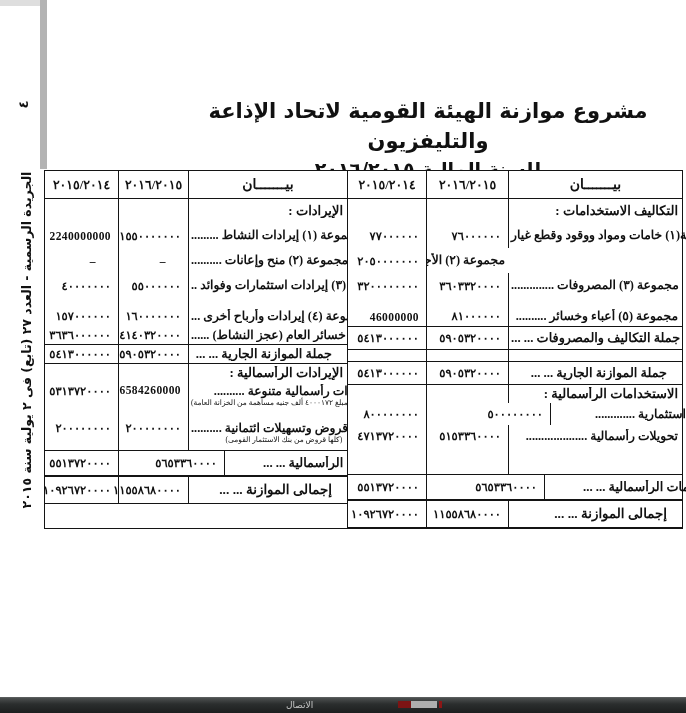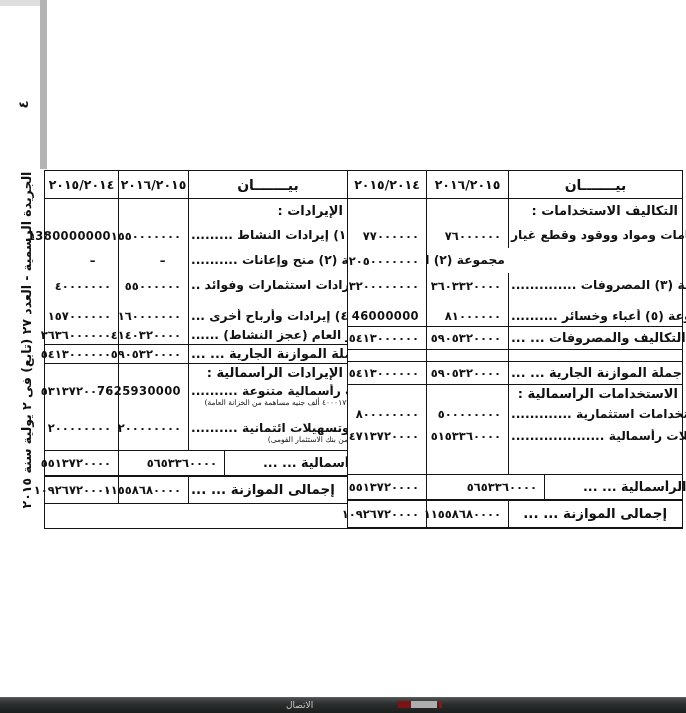--- a/index.html
+++ b/index.html
@@ -12,21 +12,21 @@
   .side-pagenum{position:absolute;left:20px;top:97px;font-size:13px;font-weight:700;
         transform:rotate(-90deg);}
   .side-journal{position:absolute;left:-152px;top:331px;width:360px;height:18px;
         transform:rotate(-90deg);transform-origin:center;direction:rtl;
         font-size:12.5px;font-weight:700;white-space:nowrap;text-align:center;}
   
   .title-wrap{position:absolute;left:170px;top:96px;width:516px;text-align:center;direction:rtl;}
   .title-l1{font-size:21px;font-weight:800;line-height:30px;}
   .title-l2{font-size:19px;font-weight:800;line-height:27px;}
   
-  .tables{position:absolute;left:44px;top:170px;width:636px;display:flex;flex-direction:row;}
+  .tables{position:absolute;left:44px;top:170px;width:636px;display:flex;flex-direction:row;font-family:Liberation Serif, serif;}
   .btable{background:#fff;}
   .revenues{width:302px;border:1.8px solid #141414;border-right:none;--c1:74px;--c2:70px;}
   .expenses{width:334px;border:1.8px solid #141414;--c1:79px;--c2:82px;}
   .trow{display:grid;grid-template-columns:var(--c1) var(--c2) 1fr;align-items:center;}
   .thead{height:27px;border-bottom:1.8px solid #141414;font-weight:800;}
   .thead .hc{display:flex;align-items:center;justify-content:center;height:100%;font-size:12.5px;}
   .thead .hs{font-size:14px;}
   .c1,.c2{height:100%;box-sizing:border-box;border-right:1.5px solid #141414;
         display:flex;align-items:center;justify-content:flex-end;}
   .c3{height:100%;box-sizing:border-box;display:flex;align-items:center;}
@@ -34,21 +34,21 @@
   .val.dash{padding-right:22px;}
   .lbl{direction:rtl;text-align:right;width:100%;font-size:12.3px;font-weight:700;
         padding:0 4px 0 2px;box-sizing:border-box;line-height:1.15;white-space:nowrap;
         overflow:hidden;}
   .note{display:block;font-size:7.5px;font-weight:400;line-height:1.3;padding-right:6px;
         white-space:nowrap;}
   
   .v-section{height:24px;} .v-section .lbl{font-size:13px;}
   .v-section-sm{height:18px;} .v-section-sm .lbl{font-size:13px;}
   .v-item{height:25px;}
-  .v-item-sm{height:22px;}
+  .v-item-sm{height:22px;gap:42px;}
   .v-item-gap{height:28px;}
   .v-item-gap .c1,.v-item-gap .c2,.v-item-gap .c3{align-items:flex-end;padding-bottom:3px;}
   .v-spacer{height:11px;}
   .v-deficit{height:18px;}
   .v-tall{height:49px;}
   .v-tall .c1,.v-tall .c2,.v-tall .c3{align-items:flex-start;padding-top:4px;justify-content:flex-end;}
   .v-note-a{height:37px;} .v-note-b{height:31px;}
   .v-note-a .c1,.v-note-a .c2,.v-note-a .c3,
   .v-note-b .c1,.v-note-b .c2,.v-note-b .c3{align-items:flex-start;padding-top:2px;}
   .v-total{height:22px;} .v-total-sm{height:18px;} .v-total-mid{height:24px;gap:36px;} .v-final{height:26px;}
@@ -68,40 +68,44 @@
 <body>
 
 <div class="page">
 
   <div class="edge-top"></div>
   <div class="edge-strip"></div>
 
   <div class="side-pagenum">٤</div>
   <div class="side-journal">الجريدة الرسمية - العدد ٢٧ (تابع) فى ٢ يولية سنة ٢٠١٥</div>
 
+  <div class="title-wrap">
+    <div class="title-l1">مشروع موازنة الهيئة القومية لاتحاد الإذاعة والتليفزيون</div>
+    <div class="title-l2">للسنة المالية ٢٠١٦/٢٠١٥</div>
+  </div>
 
   <div class="tables">
 
     <div class="btable revenues">
       <div class="trow thead">
         <div class="c1 hc">٢٠١٥/٢٠١٤</div>
         <div class="c2 hc">٢٠١٦/٢٠١٥</div>
         <div class="c3 hc hs" style="justify-content:center;">بيـــــــان</div>
       </div>
       <div>
           <div class="trow v-section">
             <div class="c1"></div>
             <div class="c2"></div>
             <div class="c3">
               <div class="lbl" dir="rtl">الإيرادات :</div>
             </div>
           </div>
           <div class="trow v-item">
             <div class="c1">
-              <span class="val">1380000000</span>
+              <span class="val">2240000000</span>
             </div>
             <div class="c2">
               <span class="val">١٥٥٠٠٠٠٠٠٠</span>
             </div>
             <div class="c3">
               <div class="lbl" dir="rtl">مجموعة (١) إيرادات النشاط .........</div>
             </div>
           </div>
           <div class="trow v-item">
             <div class="c1">
@@ -163,21 +167,21 @@
             <div class="c2"></div>
             <div class="c3">
               <div class="lbl" dir="rtl">الإيرادات الرأسمالية :</div>
             </div>
           </div>
           <div class="trow v-note-a">
             <div class="c1">
               <span class="val">٥٣١٣٧٢٠٠٠٠</span>
             </div>
             <div class="c2">
-              <span class="val">7625930000</span>
+              <span class="val">6584260000</span>
             </div>
             <div class="c3">
               <div class="lbl" dir="rtl">إيرادات رأسمالية متنوعة ..........<span class="note" dir="rtl">(منها مبلغ ٤٠٠٠١٧٢ ألف جنيه مساهمة من الخزانة العامة)</span></div>
             </div>
           </div>
           <div class="trow v-note-b">
             <div class="c1">
               <span class="val">٢٠٠٠٠٠٠٠٠</span>
             </div>
             <div class="c2">

